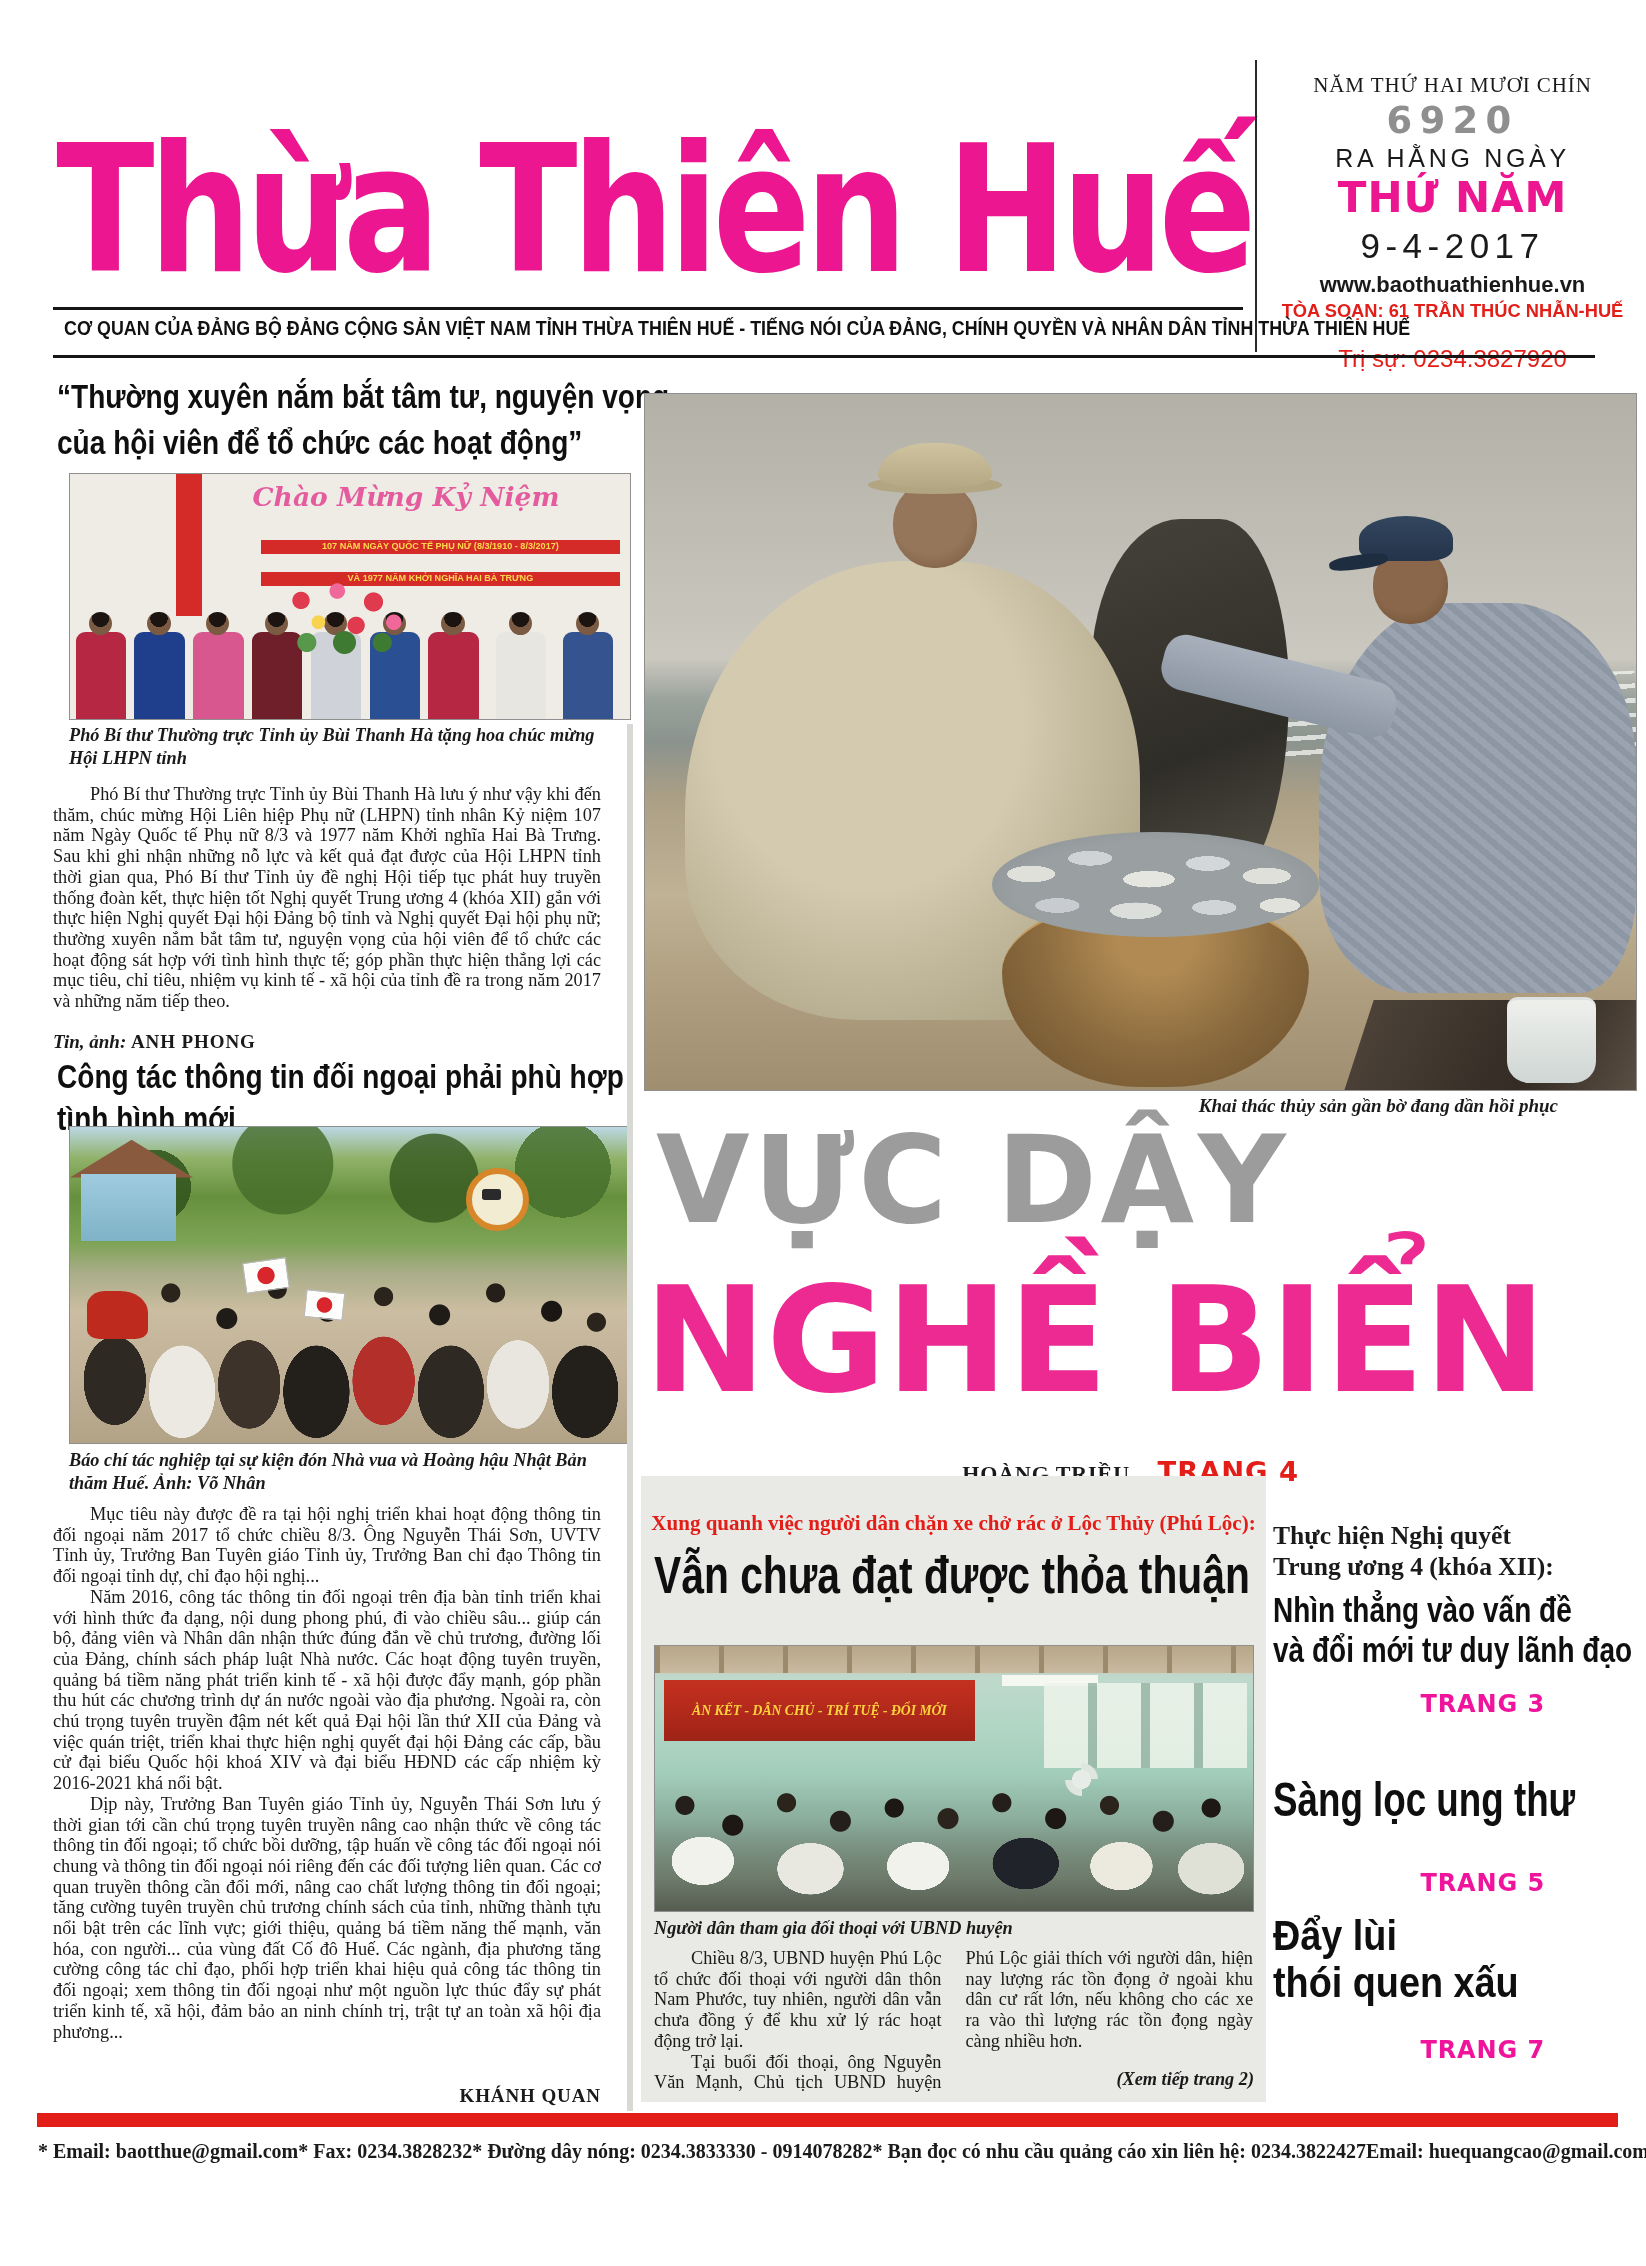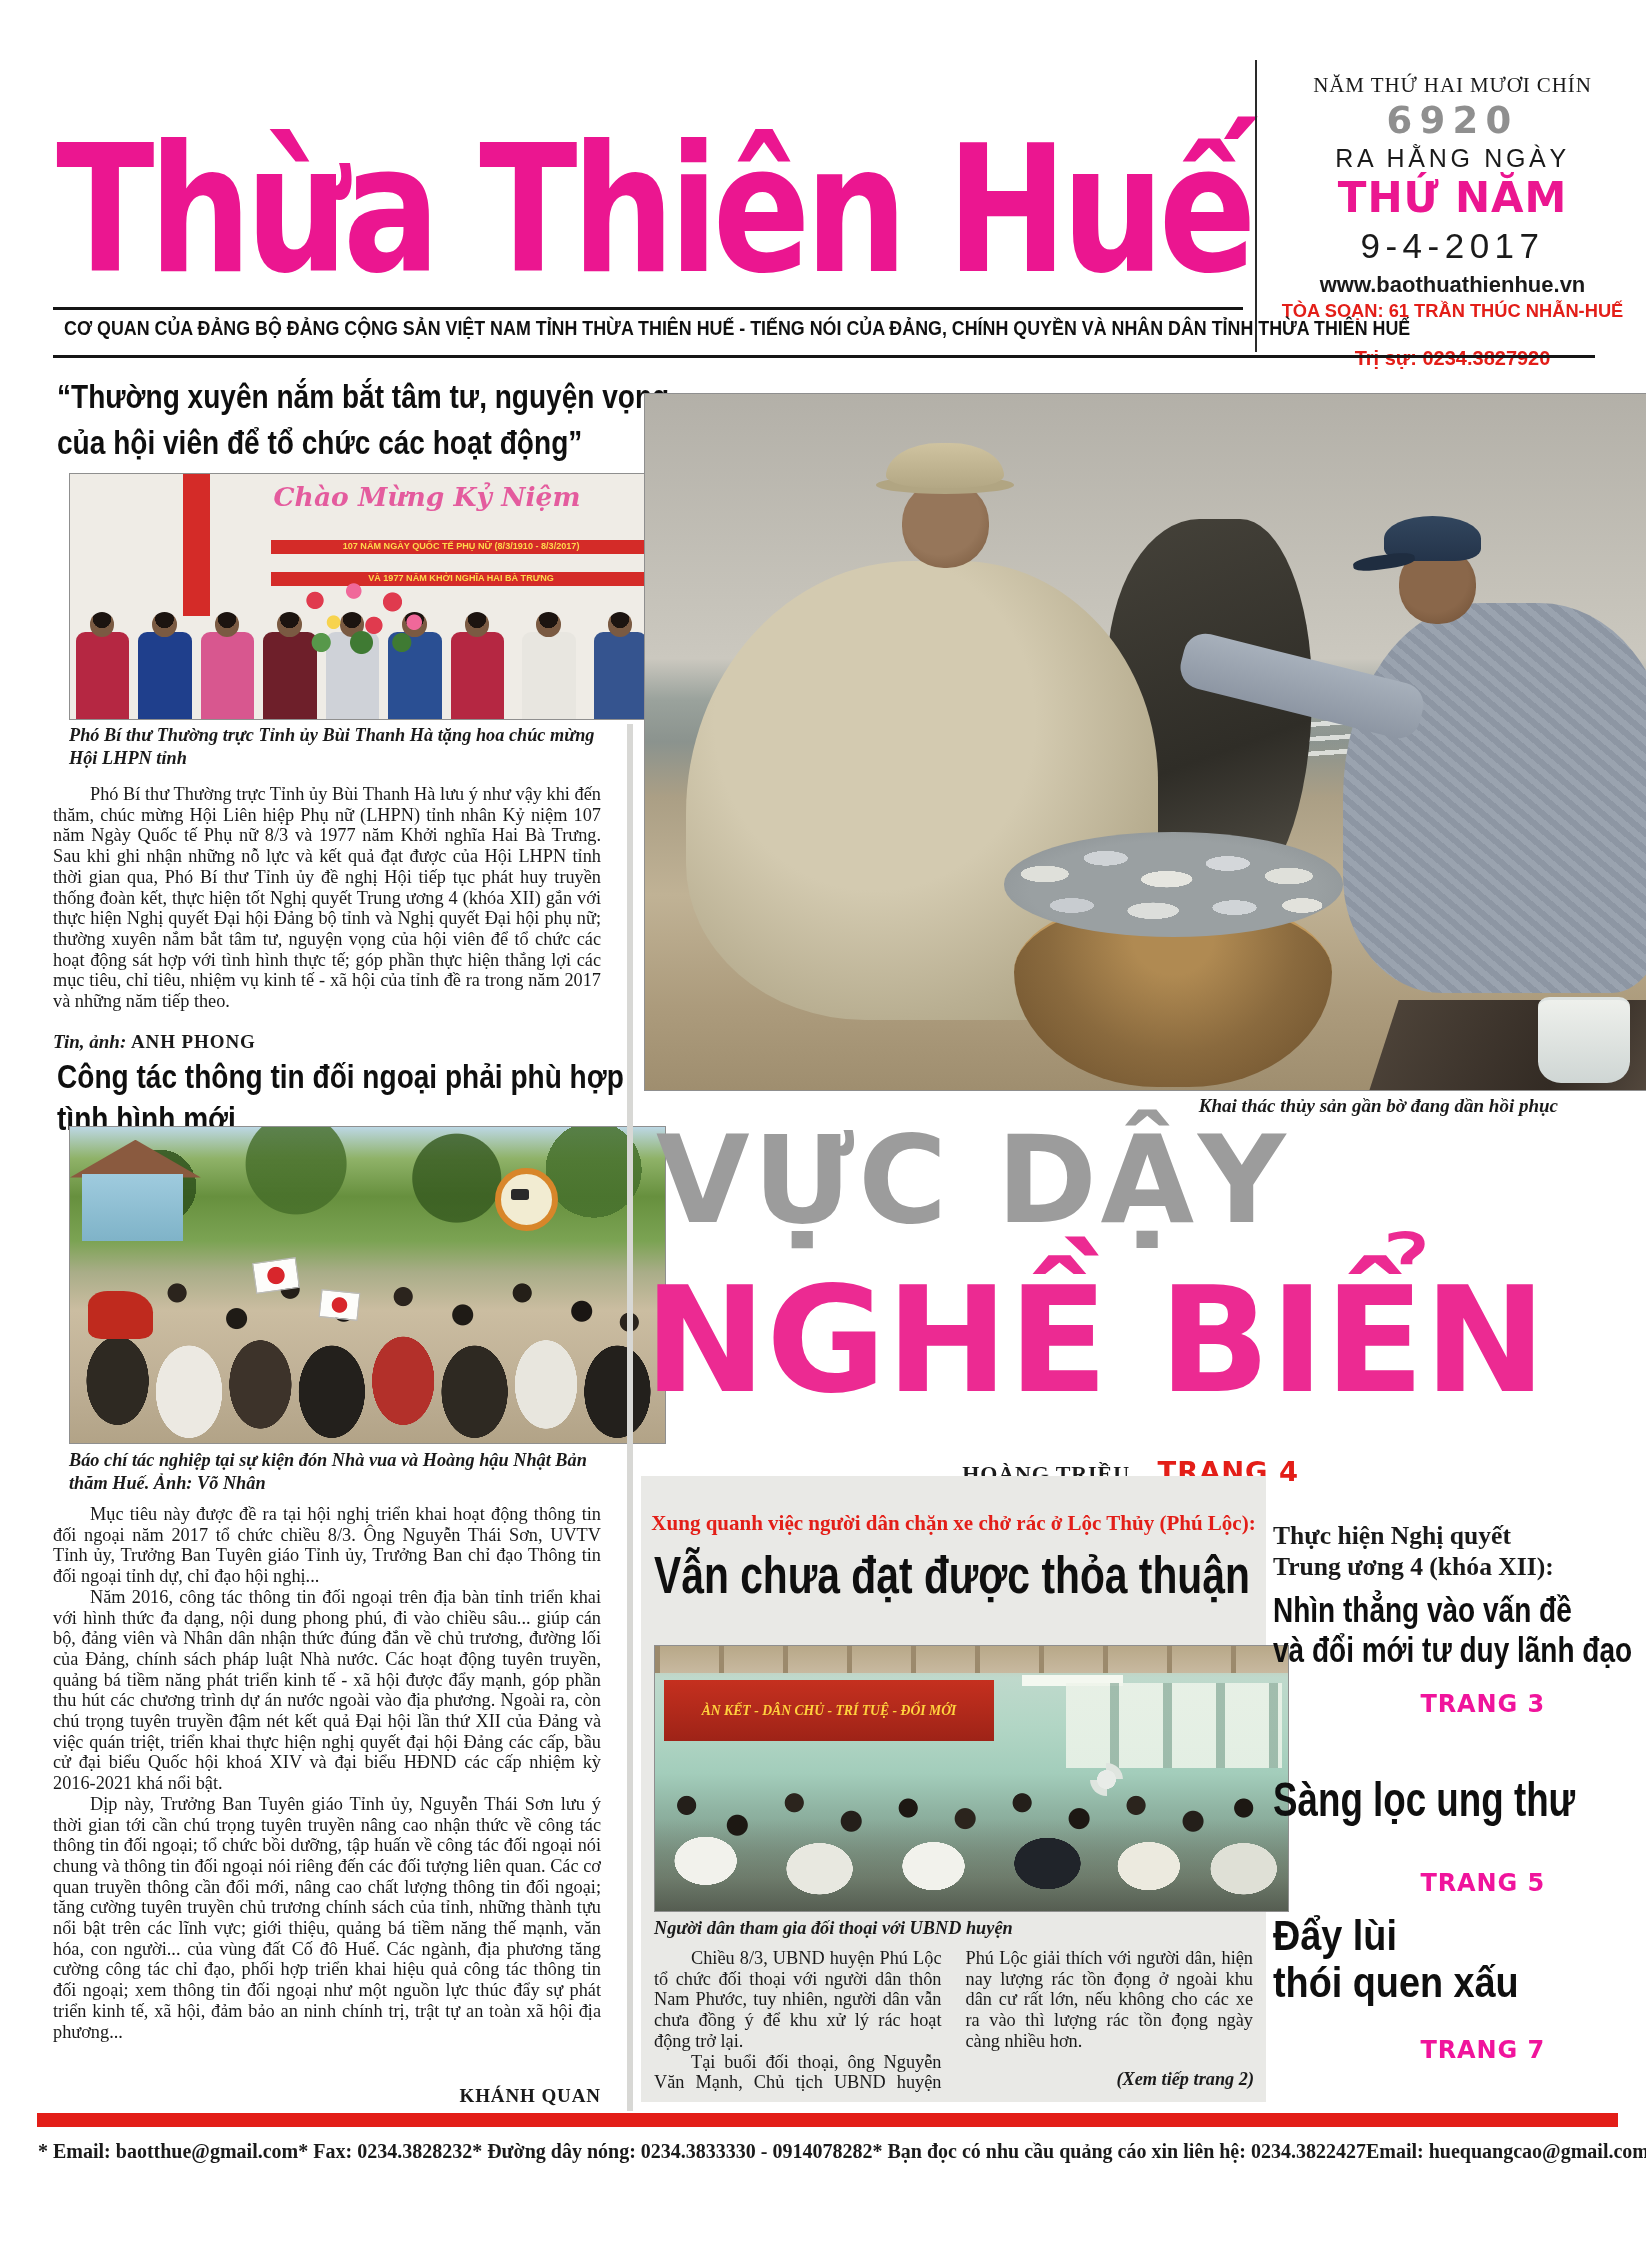--- a/index.html
+++ b/index.html
@@ -11,39 +11,39 @@
     font-family:"DejaVu Sans",sans-serif;font-weight:bold;font-size:144px;line-height:201px;
     letter-spacing:-5.5px;color:#eb1690;transform:scaleY(1.22);transform-origin:center top;white-space:nowrap;}
   .info-box{left:1270px;top:73px;width:365px;text-align:center;font-family:"Liberation Sans",sans-serif;}
   .ib-year{font-family:"Liberation Serif",serif;font-size:21px;letter-spacing:0.9px;margin-bottom:2.7px;}
   .ib-issue{font-family:"DejaVu Sans",sans-serif;font-weight:bold;font-size:37px;line-height:40px;color:#8f8f8f;letter-spacing:7.3px;margin-bottom:3.7px;}
   .ib-freq{font-size:25px;letter-spacing:3.7px;margin-bottom:1.8px;}
   .ib-weekday{font-family:"DejaVu Sans",sans-serif;font-weight:bold;font-size:42px;line-height:46px;color:#eb1690;letter-spacing:0.9px;margin-bottom:5.5px;}
   .ib-date{font-size:35px;line-height:38px;letter-spacing:5.5px;margin-bottom:7.3px;}
   .ib-site{font-weight:bold;font-size:22px;line-height:25.6px;margin-bottom:2.7px;}
   .ib-addr{font-weight:bold;font-size:18.3px;line-height:22px;color:#e31e18;margin-bottom:1.8px;}
-  .ib-phone{font-weight:bold;font-size:20px;line-height:25.6px;color:#e31e18;margin-top:24px;}
+  .ib-phone{font-weight:normal;font-size:24px;line-height:25.6px;color:#e31e18;margin-top:24px;}
   .vrule{left:1255px;top:60px;width:1.8px;height:292px;background:#2a2a2a;}
   .rule-top{left:53px;top:307px;width:1190px;height:2.7px;background:#151515;}
   .rule-bottom{left:53px;top:355px;width:1542px;height:2.7px;background:#151515;}
   .tagline{left:64px;top:316px;white-space:nowrap;font-family:"Liberation Sans",sans-serif;
     font-weight:bold;font-size:21px;transform:scaleX(.85);transform-origin:left center;color:#111;}
   
   .hline{white-space:nowrap;font-family:"Liberation Sans",sans-serif;font-weight:bold;color:#0f0f0f;
     transform-origin:left top;}
   .body-text{font-size:18.3px;line-height:20.7px;text-align:justify;}
   .body-text p{margin:0;text-indent:37px;}
   .cap{font-style:italic;font-weight:bold;font-size:18.3px;line-height:23px;}
   .trang{font-family:"DejaVu Sans",sans-serif;font-weight:bold;font-size:24px;color:#f0149c;letter-spacing:0.9px;text-align:right;}
   
   .h1a{left:57px;top:378px;font-size:33px;transform:scaleX(.85);}
   .h1b{left:57px;top:424px;font-size:33px;transform:scaleX(.85);}
   .h2a{left:57px;top:1058px;font-size:33px;transform:scaleX(.85);}
   .h2b{left:57px;top:1100px;font-size:33px;transform:scaleX(.85);}
-  .photo{border:0.9px solid #8f8f8f;overflow:hidden;padding-left:35px;}
+  .photo{border:0.9px solid #8f8f8f;overflow:hidden;}
   .photo1{left:69px;top:473px;width:560px;height:245px;background:#efece6;}
   .photo2{left:69px;top:1126px;width:560px;height:316px;}
   .cap1{left:69px;top:724px;width:548px;}
   .cap2{left:69px;top:1449px;width:548px;}
   .body1{left:53px;top:784px;width:548px;}
   .byline1{left:53px;top:1031px;width:548px;text-align:left;font-size:19px;}
   .byline1 .lbl{font-style:italic;font-weight:bold;}
   .byline1 .nm{font-weight:bold;letter-spacing:0.9px;}
   .body2{left:53px;top:1504px;width:548px;height:576px;overflow:hidden;}
   .byline2{left:53px;top:2085px;width:548px;text-align:right;font-weight:bold;font-size:19px;letter-spacing:0.9px;}

